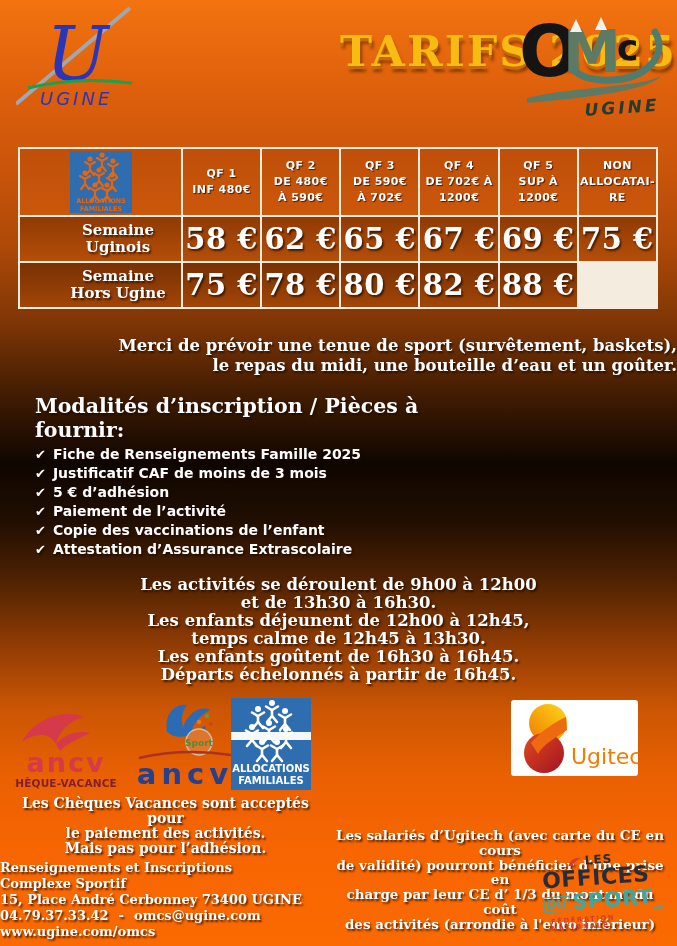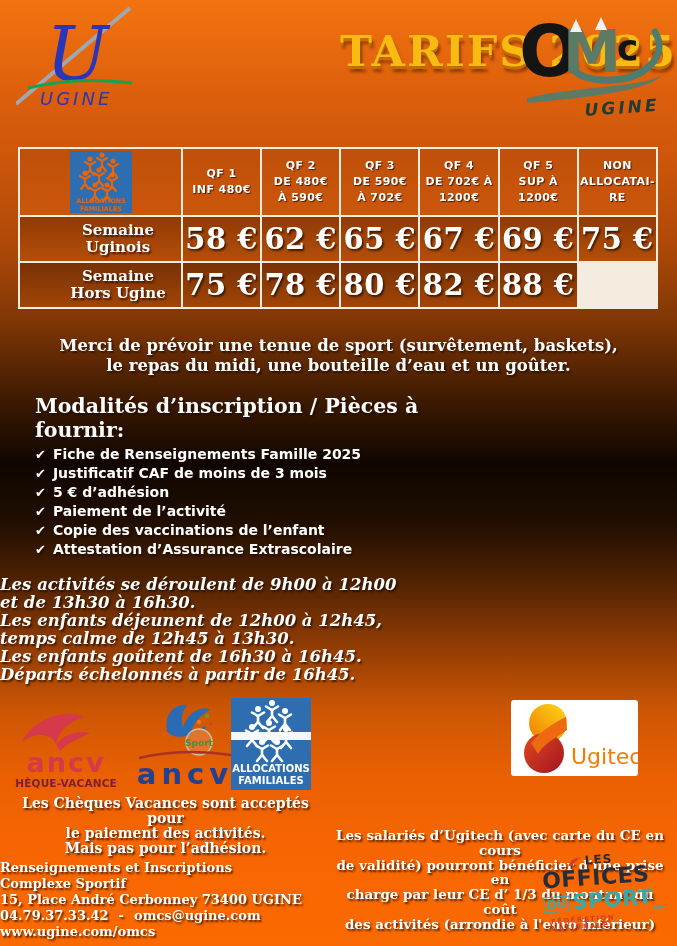--- a/index.html
+++ b/index.html
@@ -39,31 +39,31 @@
   .cell.head{
     background:linear-gradient(180deg,#bf4f09,#cb570b);
     font-weight:800;font-size:11px;line-height:1.45;letter-spacing:.4px;
     color:#fff;text-shadow:1px 1px 1px rgba(40,10,0,.8);
   }
   .cell.r1{background:linear-gradient(180deg,#8f3a05,#b54e09);}
   .cell.r2{background:linear-gradient(180deg,#783104,#a24507);}
   .cell.rowlabel{font-family:"DejaVu Serif",serif;font-weight:bold;font-size:15px;line-height:1.15;padding-left:35px;}
   .cell.price{font-family:"DejaVu Serif",serif;font-weight:bold;font-size:29px;letter-spacing:.5px;}
 
-  .note-sport{left:0;right:0;top:336px;text-align:center;
+  .note-sport{left:0;right:0;top:336px;text-align:right;
     font-weight:bold;font-size:16.5px;line-height:1.22;}
 
   .modalites{left:35px;top:394px;width:470px;}
   .modalites-heading{font-family:"DejaVu Serif",serif;font-weight:bold;font-size:20.5px;margin-bottom:5px;}
   .check-item{display:flex;gap:7px;align-items:baseline;
     font-weight:bold;font-size:14px;line-height:15px;margin-bottom:4px;}
   .check-item .ck{font-size:13px;}
 
-  .schedule{left:0;right:0;top:576px;text-align:left;
-    font-weight:bold;font-size:16.5px;line-height:18px;font-style:italic;}
+  .schedule{left:0;right:0;top:576px;text-align:center;
+    font-weight:bold;font-size:16.5px;line-height:18px;}
 
   
   .ancv-red{left:14px;top:706px;}
   .ancv-blue{left:137px;top:700px;}
   .caf-big{left:231px;top:698px;}
   .ugitech-box{left:511px;top:700px;width:127px;height:76px;background:#fff;border-radius:3px;
     display:flex;align-items:center;justify-content:center;}
   .cheque-text{left:8px;top:796px;width:315px;text-align:center;
     font-weight:bold;font-size:14px;line-height:15px;}
   .ugitech-text{left:330px;top:828px;width:340px;text-align:center;

